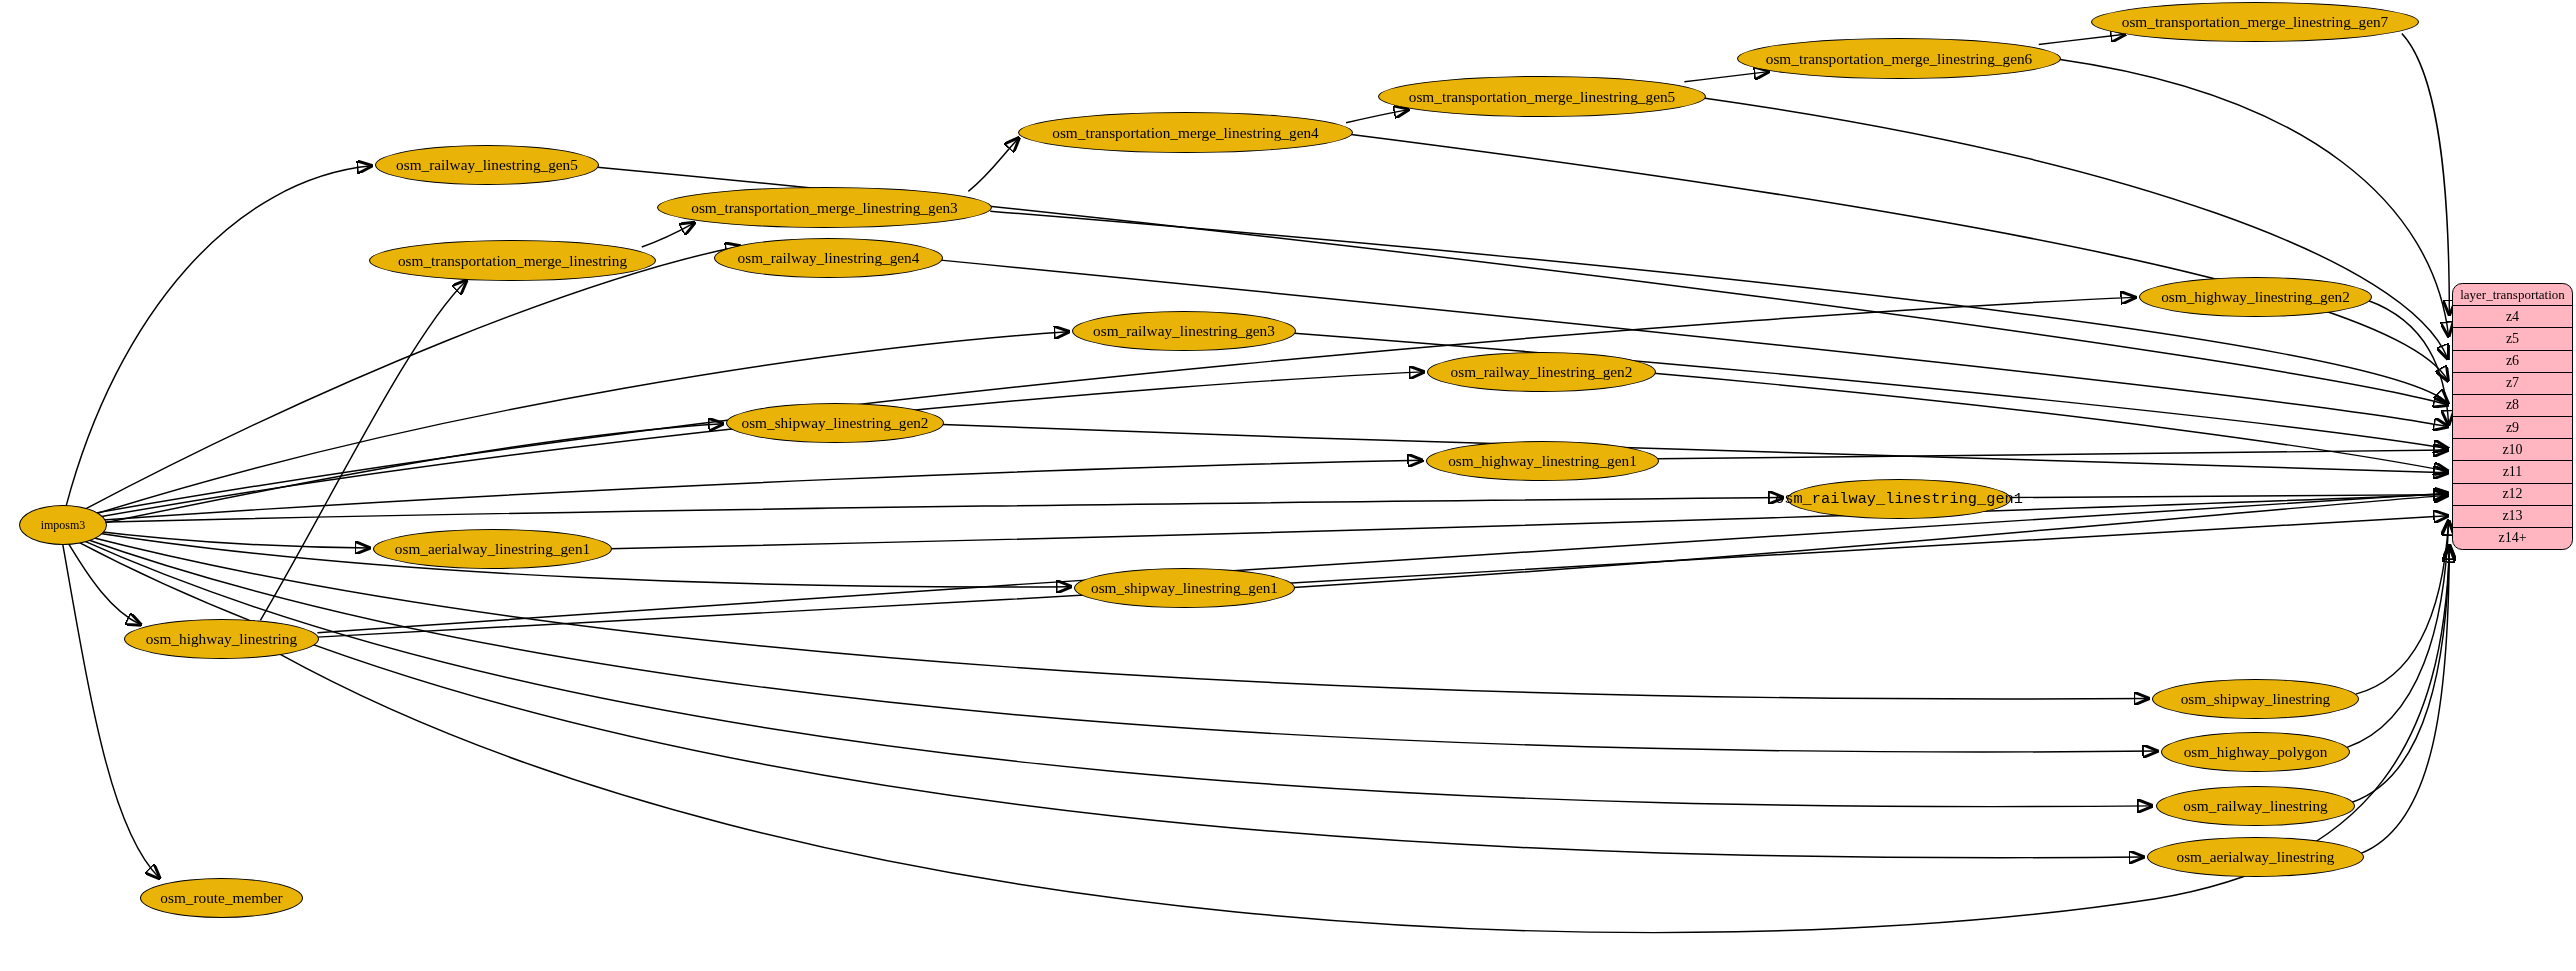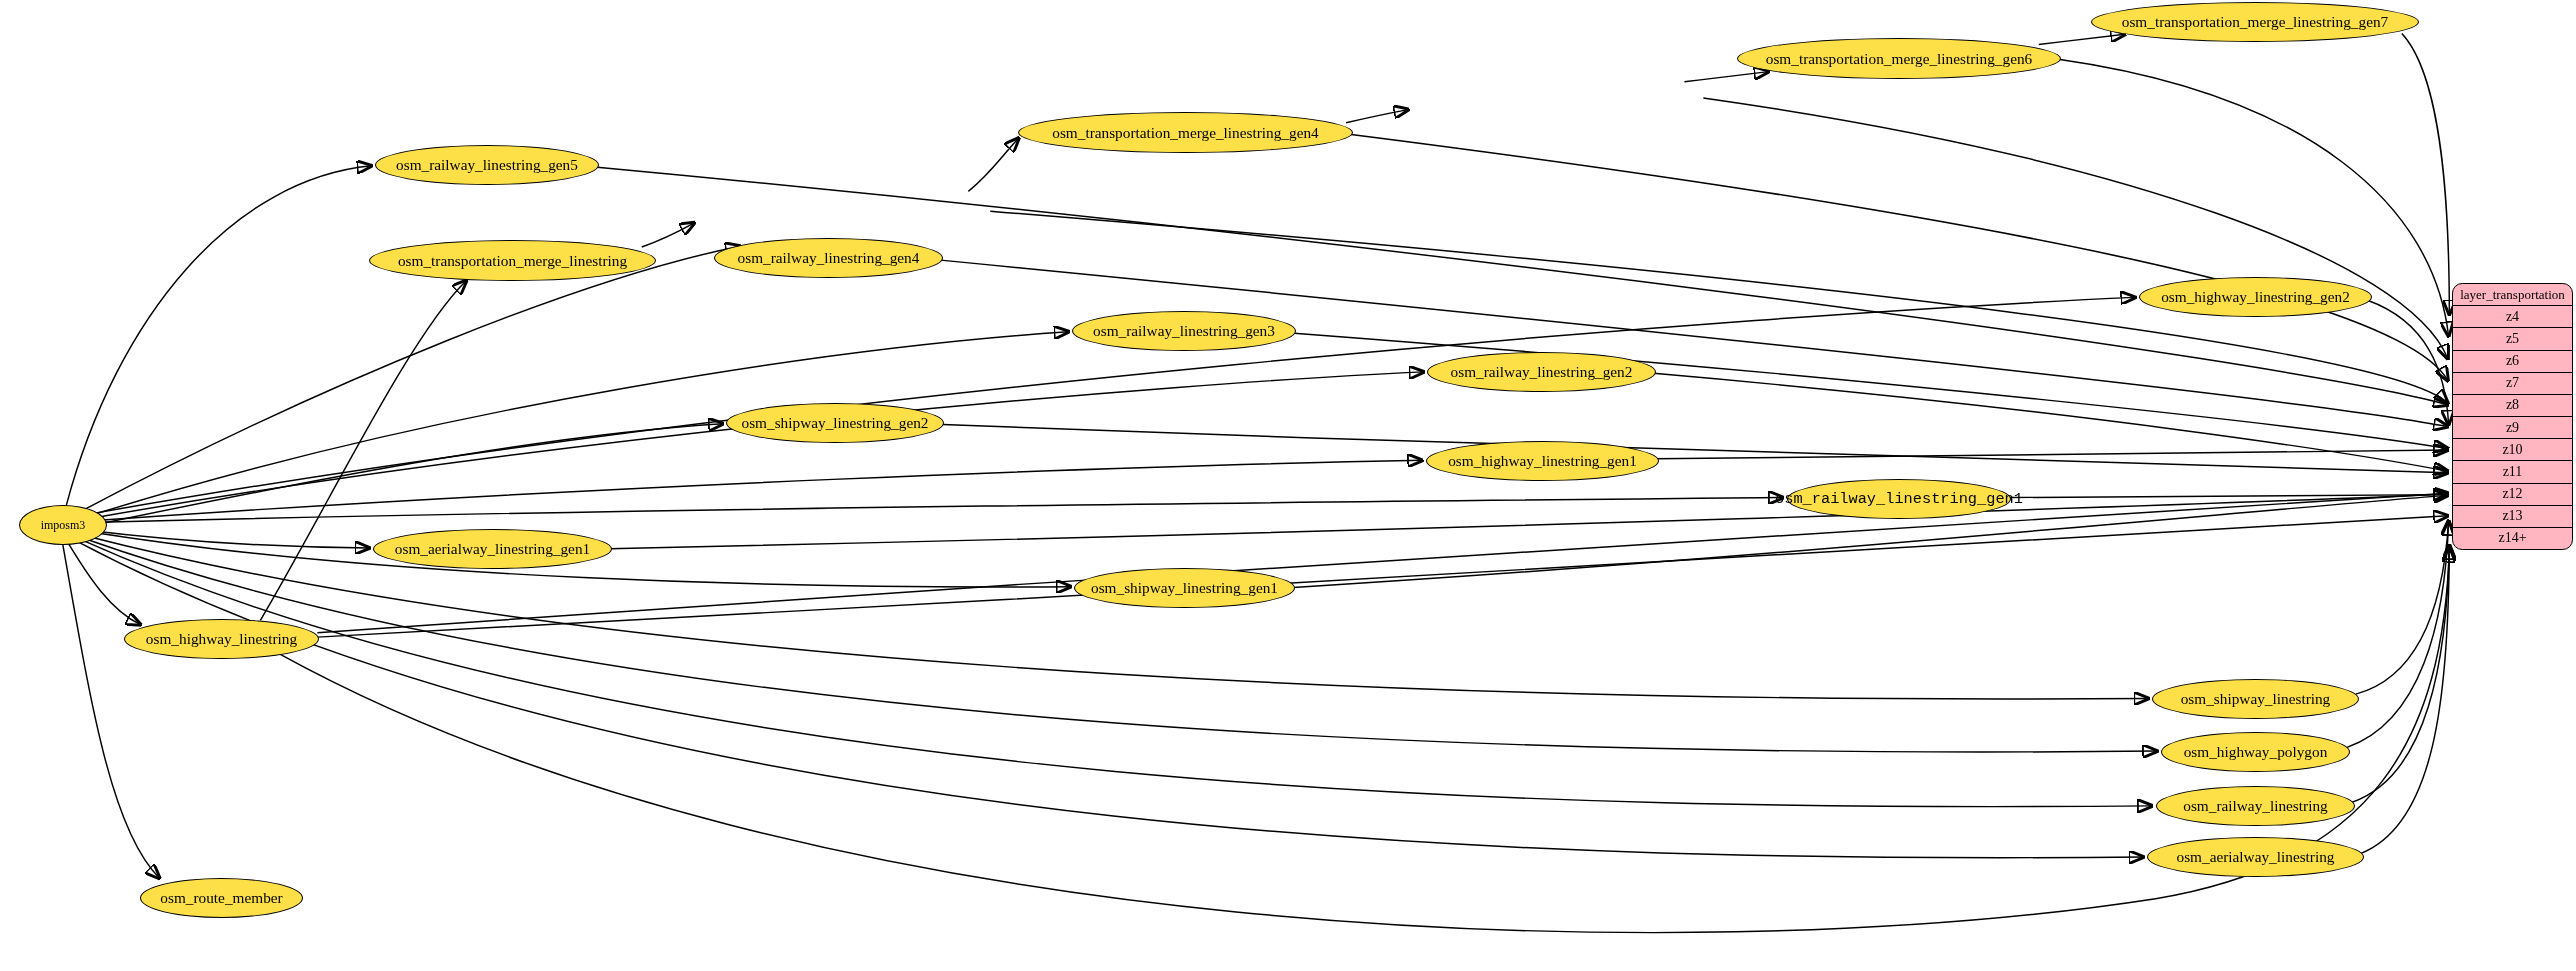--- a/index.html
+++ b/index.html
@@ -1,20 +1,20 @@
 <!DOCTYPE html>
 <html style="font-size:11.7px"><head>
 <meta charset="utf-8">
 <style>
   html,body{margin:0;padding:0;background:#ffffff;}
   #canvas{position:relative;width:2576px;height:971px;background:#ffffff;overflow:hidden;
           font-family:"Liberation Serif","DejaVu Serif",serif;}
   #edge-layer{position:absolute;left:0;top:0;width:2576px;height:971px;}
   #edge-layer path{fill:none;stroke:#000000;stroke-width:2px;}
-  .node{position:absolute;background:#fde047;border:1.5px solid #000000;border-radius:50%;
+  .node{position:absolute;background:#eab308;border:1.5px solid #000000;border-radius:50%;
         display:flex;align-items:center;justify-content:center;text-align:center;
         font-size:15.3px;color:#000000;white-space:nowrap;z-index:2;}
   .rtable{position:absolute;left:2452px;top:283px;width:121px;height:267px;
           background:#ffb6c1;border:1.5px solid #000000;border-radius:10.2px;
           display:flex;flex-direction:column;z-index:2;box-sizing:border-box;}
   .rtable .cell{flex:1;display:flex;align-items:center;justify-content:center;
                 font-size:14px;color:#000000;border-top:1.5px solid #000000;}
   .rtable .cell:first-child{border-top:none;font-size:13px;}
 </style>
 </head>
@@ -72,23 +72,25 @@
     <path marker-end="url(#arw)" d="M 434,872 C 1500,815 3000,730 3350,706"></path>
     <path marker-end="url(#arw)" d="M 3224,950 C 3305,928 3343,840 3351,713"></path>
     <path marker-end="url(#arw)" d="M 3212,1023 C 3312,988 3346,855 3351,714"></path>
     <path marker-end="url(#arw)" d="M 3219,1098 C 3322,1062 3349,905 3352,746"></path>
     <path marker-end="url(#arw)" d="M 3231,1168 C 3332,1128 3351,955 3352,747"></path>
     <path marker-end="url(#arw)" d="M 382,895 C 1100,1290 2300,1330 2950,1230 C 3250,1180 3344,1010 3352,750"></path>
   </svg>
 
   <div class="node" style="left:19px;top:505px;width:86px;height:38px;font-size:12px;">imposm3</div>
   <div class="node" style="left:375px;top:145px;width:222px;height:38px;">osm_railway_linestring_gen5</div>
+  <div class="node" style="left:657px;top:187px;width:333px;height:39px;">osm_transportation_merge_linestring_gen3</div>
   <div class="node" style="left:369px;top:240px;width:285px;height:39px;">osm_transportation_merge_linestring</div>
   <div class="node" style="left:714px;top:238px;width:227px;height:38px;">osm_railway_linestring_gen4</div>
   <div class="node" style="left:1018px;top:112px;width:333px;height:39px;">osm_transportation_merge_linestring_gen4</div>
+  <div class="node" style="left:1378px;top:76px;width:326px;height:39px;">osm_transportation_merge_linestring_gen5</div>
   <div class="node" style="left:1737px;top:38px;width:322px;height:39px;">osm_transportation_merge_linestring_gen6</div>
   <div class="node" style="left:2091px;top:2.2px;width:326px;height:38px;">osm_transportation_merge_linestring_gen7</div>
   <div class="node" style="left:2139px;top:277px;width:231px;height:38px;">osm_highway_linestring_gen2</div>
   <div class="node" style="left:1072px;top:311px;width:222px;height:38px;">osm_railway_linestring_gen3</div>
   <div class="node" style="left:1427px;top:352px;width:227px;height:38px;font-family:Liberation Serif, serif;">osm_railway_linestring_gen2</div>
   <div class="node" style="left:726px;top:403px;width:216px;height:38px;">osm_shipway_linestring_gen2</div>
   <div class="node" style="left:1426px;top:441px;width:231px;height:38px;">osm_highway_linestring_gen1</div>
   <div class="node" style="left:1787px;top:479px;width:222px;height:38px;font-family:Liberation Mono, monospace;">osm_railway_linestring_gen1</div>
   <div class="node" style="left:373px;top:529px;width:237px;height:38px;">osm_aerialway_linestring_gen1</div>
   <div class="node" style="left:1074px;top:568px;width:219px;height:38px;">osm_shipway_linestring_gen1</div>

